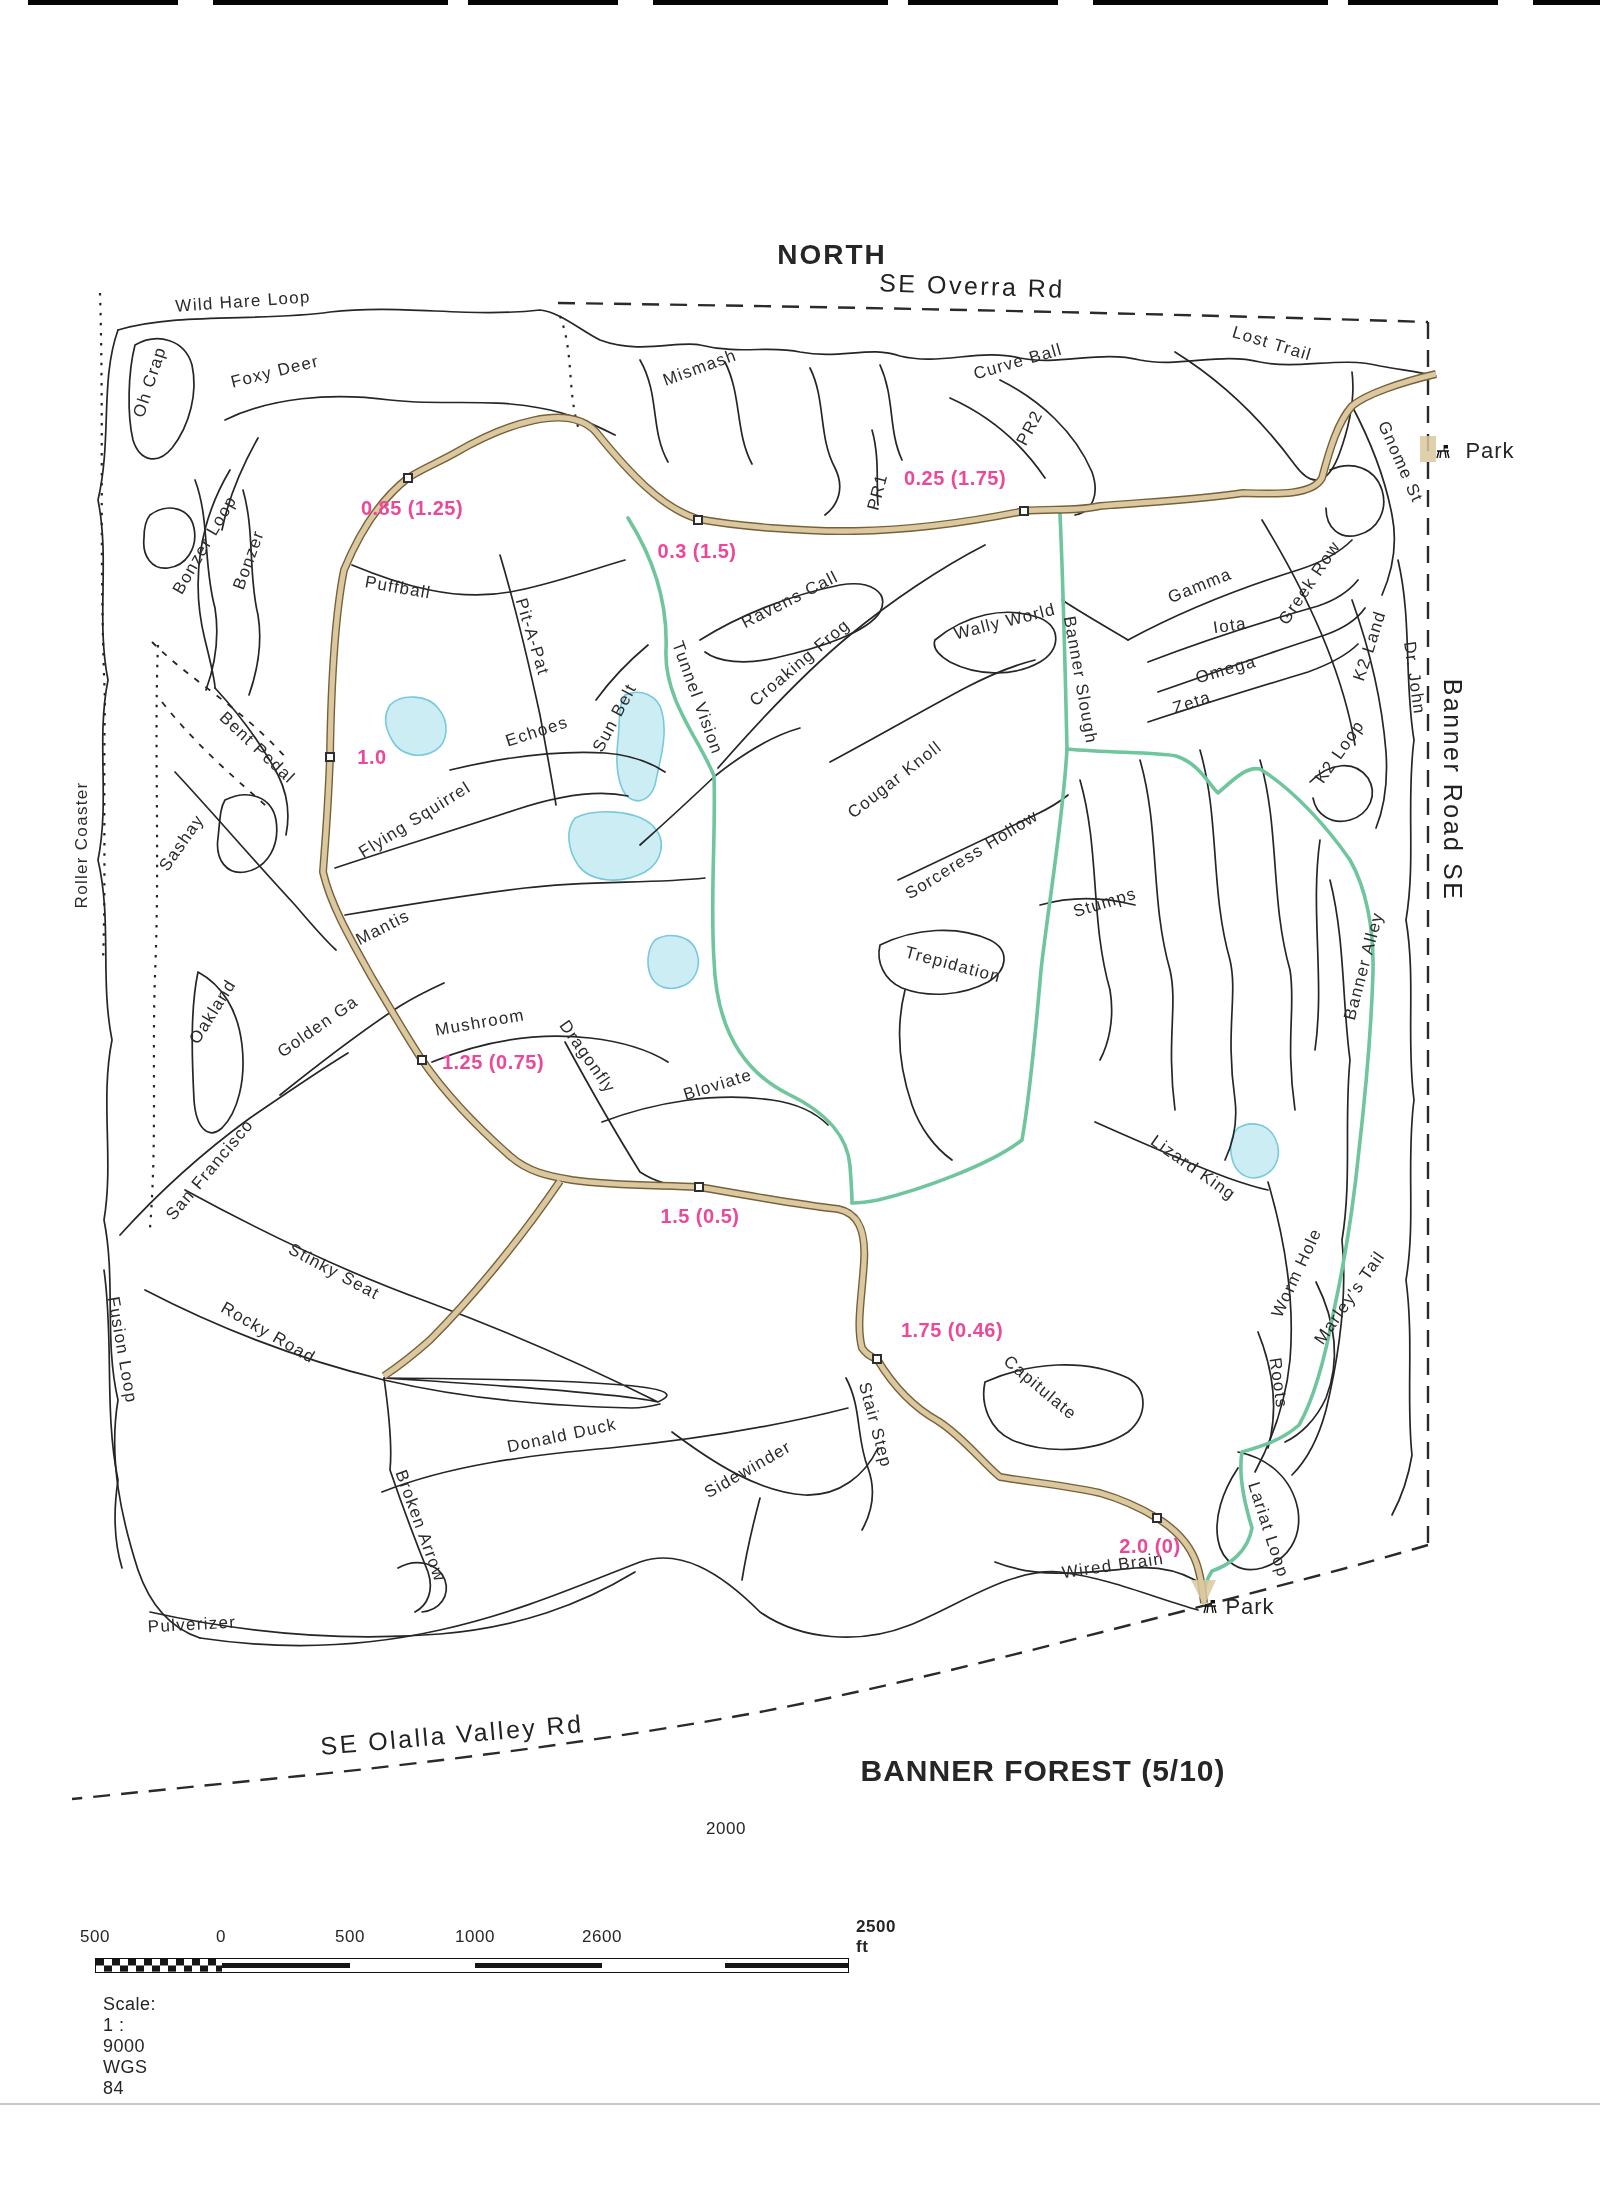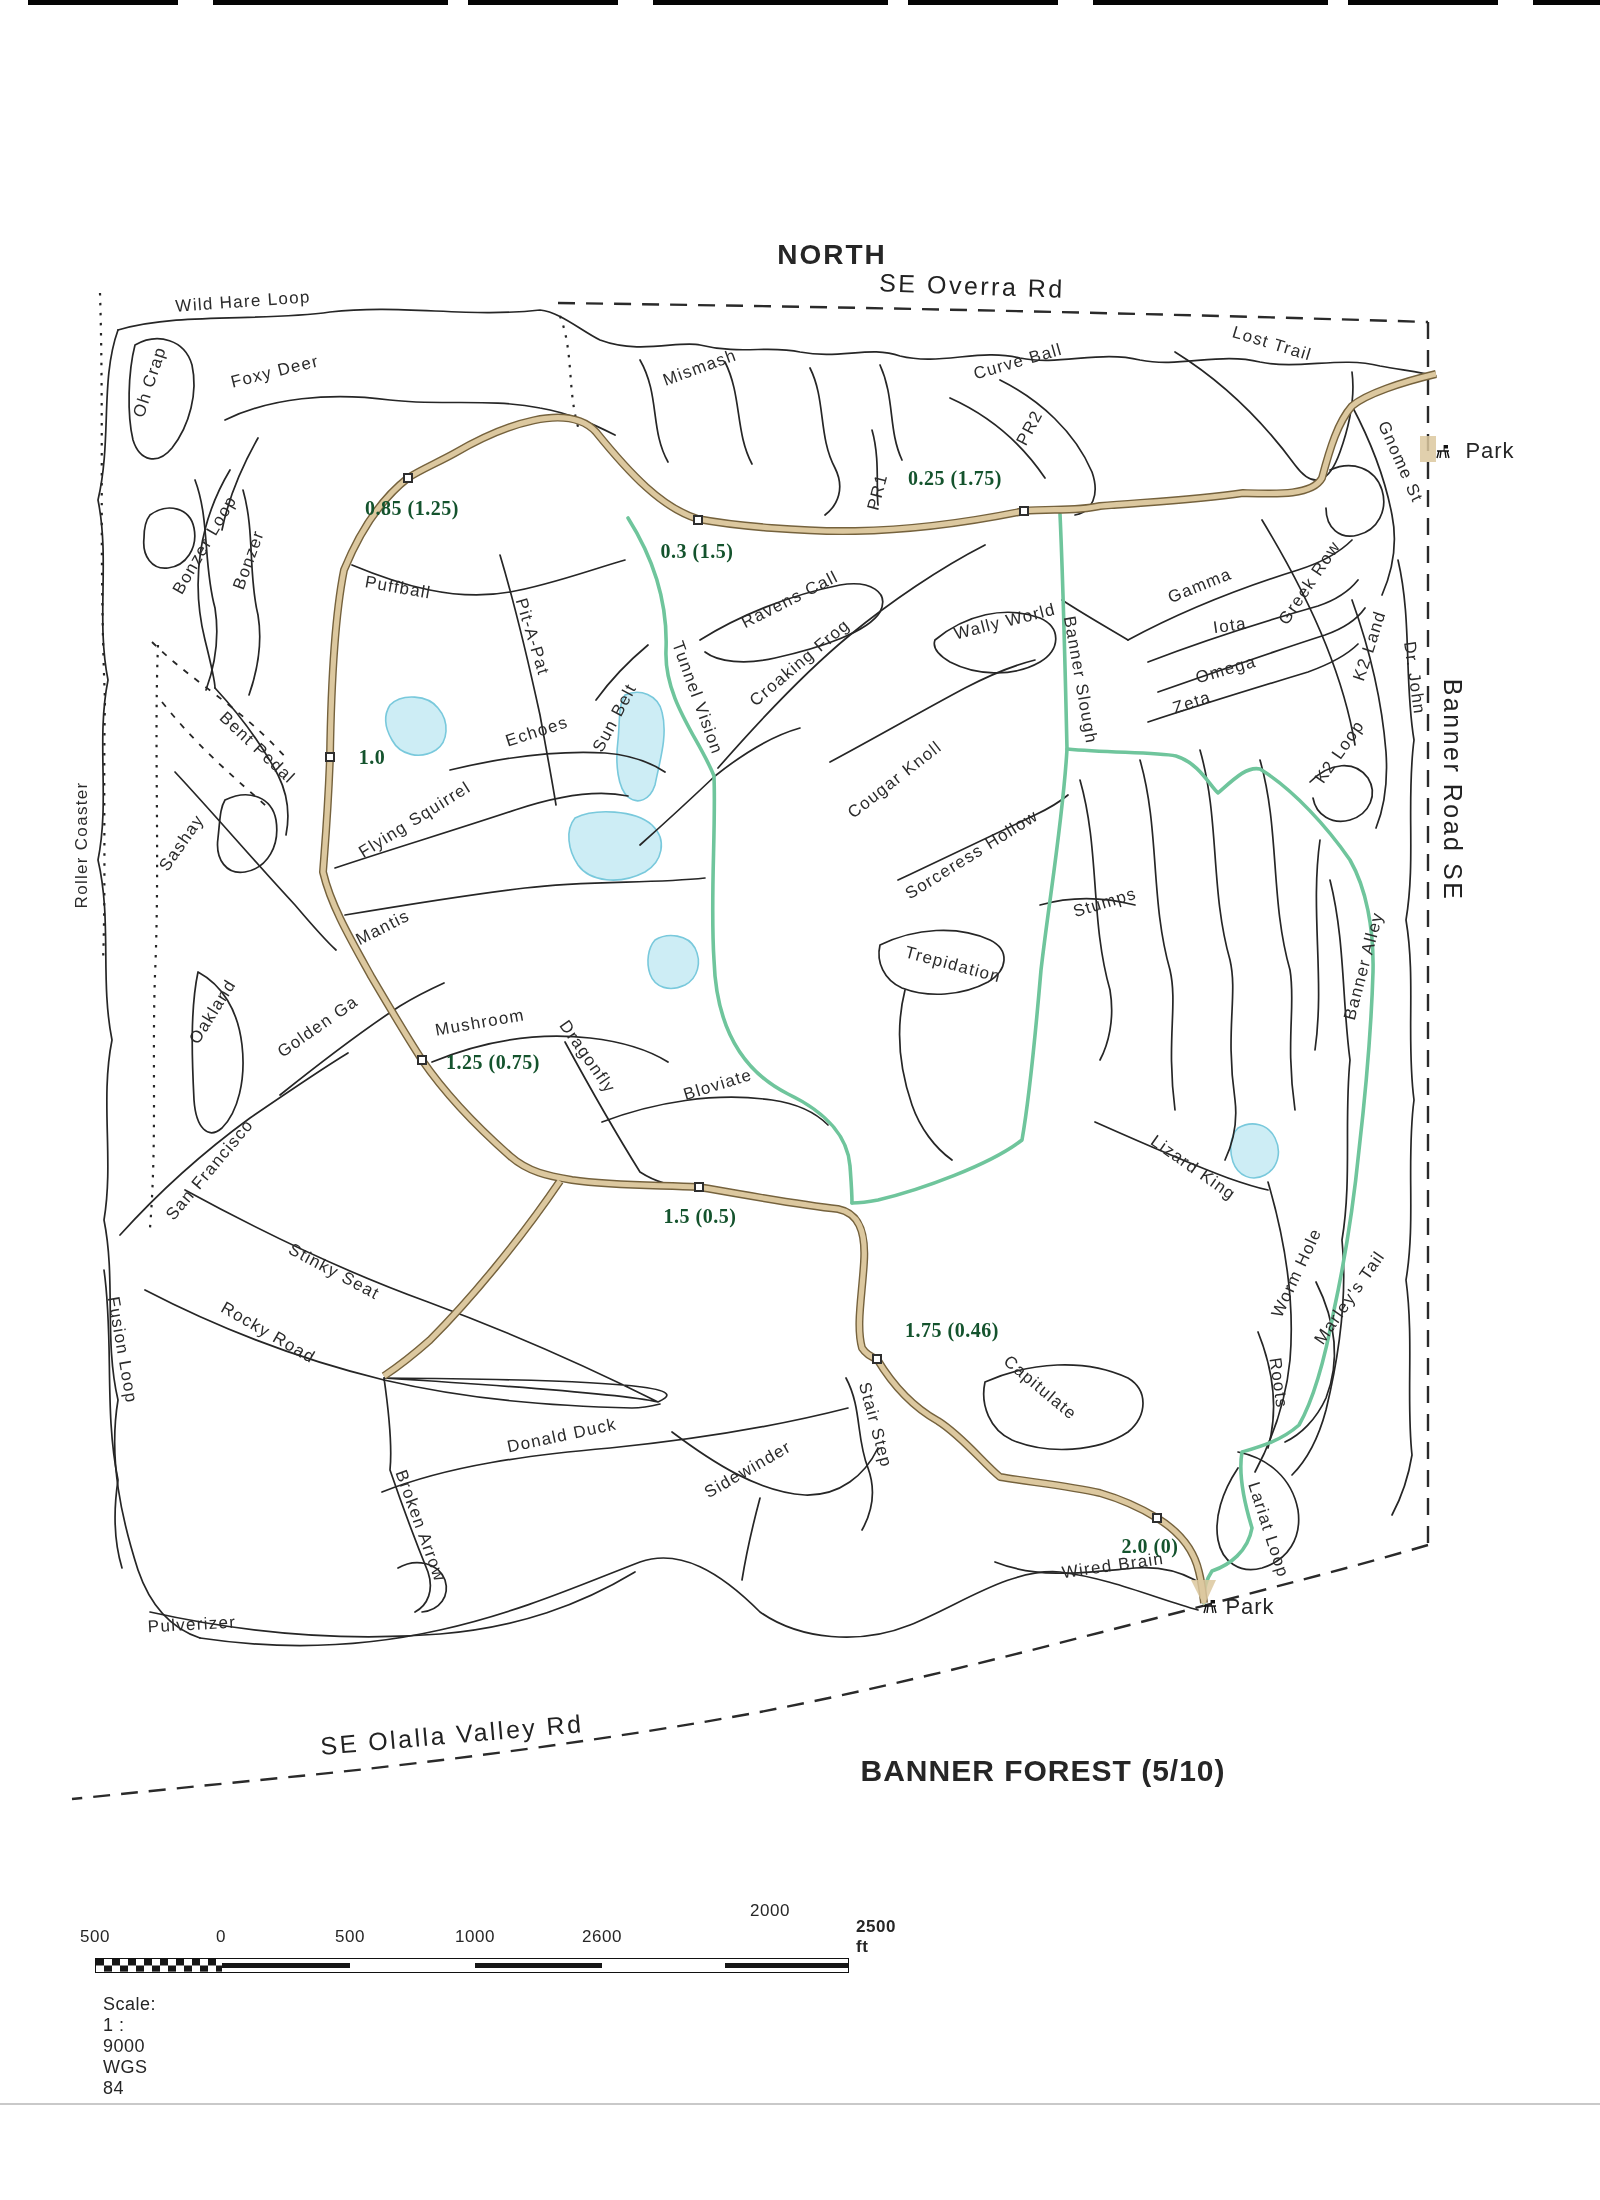--- a/index.html
+++ b/index.html
@@ -16,21 +16,21 @@
   .rd-o{fill:none;stroke:var(--road_edge);stroke-width:8;stroke-linejoin:round;}
   .rd-i{fill:none;stroke:var(--road_fill);stroke-width:5.2;stroke-linejoin:round;}
   .bnd{fill:none;stroke:var(--boundary);stroke-width:2.4;stroke-dasharray:17 11;}
   .dot{fill:none;stroke:var(--ink);stroke-width:2.2;stroke-dasharray:2.5 7.5;}
   .dsh{fill:none;stroke:var(--ink);stroke-width:1.8;stroke-dasharray:6 8;}
   .pond{fill:var(--pond_fill);stroke:var(--pond_edge);stroke-width:1.6;}
   .tan-fill{fill:var(--road_fill);stroke:none;opacity:.85;}
   .lbl{position:absolute;white-space:nowrap;transform:translate(-50%,-50%) rotate(var(--r,0deg));}
   .trail{font-size:17px;letter-spacing:1.3px;color:#2b2b2b;}
   .road{font-size:25px;letter-spacing:2.5px;color:#222;}
-  .marker{font-size:20px;font-weight:bold;letter-spacing:.5px;color:#14532d;font-family:Liberation Serif, serif;}
+  .marker{font-size:20px;font-weight:bold;letter-spacing:.5px;color:#ec4899;}
   .park{font-size:22px;letter-spacing:1px;}
   .jsq{position:absolute;width:10px;height:10px;background:#fff;border:2px solid #2e2e2e;
        transform:translate(-50%,-50%);}
   .park-ic{position:absolute;transform:translate(-50%,-50%);line-height:0;}
   #north{position:absolute;left:832px;top:255px;transform:translate(-50%,-50%);
      font-size:28px;font-weight:bold;letter-spacing:2px;}
   #map-title{position:absolute;left:1043px;top:1771px;transform:translate(-50%,-50%);
      font-size:30px;font-weight:bold;letter-spacing:1px;}
   #scan-top{position:absolute;left:28px;right:0;top:0;height:5px;
      background:repeating-linear-gradient(90deg,#050505 0 150px,transparent 150px 185px,#050505 185px 420px,transparent 420px 440px);}
@@ -275,20 +275,20 @@
         <div class="sb-seg sb-striped" style="width: 127px;"></div>
         <div class="sb-seg sb-plain" style="width: 124px;"></div>
         <div class="sb-seg sb-striped" style="width: 123px;"></div>
       </div>
     <div id="sb-ticks">
         <span class="sb-tick" style="left: 95px; top: 1937px;">500</span>
         <span class="sb-tick" style="left: 221px; top: 1937px;">0</span>
         <span class="sb-tick" style="left: 350px; top: 1937px;">500</span>
         <span class="sb-tick" style="left: 475px; top: 1937px;">1000</span>
         <span class="sb-tick" style="left: 602px; top: 1937px;">2600</span>
-        <span class="sb-tick" style="left: 726px; top: 1911px; margin-left: 44px;">2000</span>
+        <span class="sb-tick" style="left: 726px; top: 1829px;">2000</span>
         <span class="sb-tick" style="left: 876px; top: 1937px; font-weight: bold;">2500 ft</span>
       </div>
     <div id="sb-caption">Scale: 1 : 9000  WGS 84</div>
   </div>
 
   <div id="scan-bottom"></div>
 </div>
 
 </body></html>

